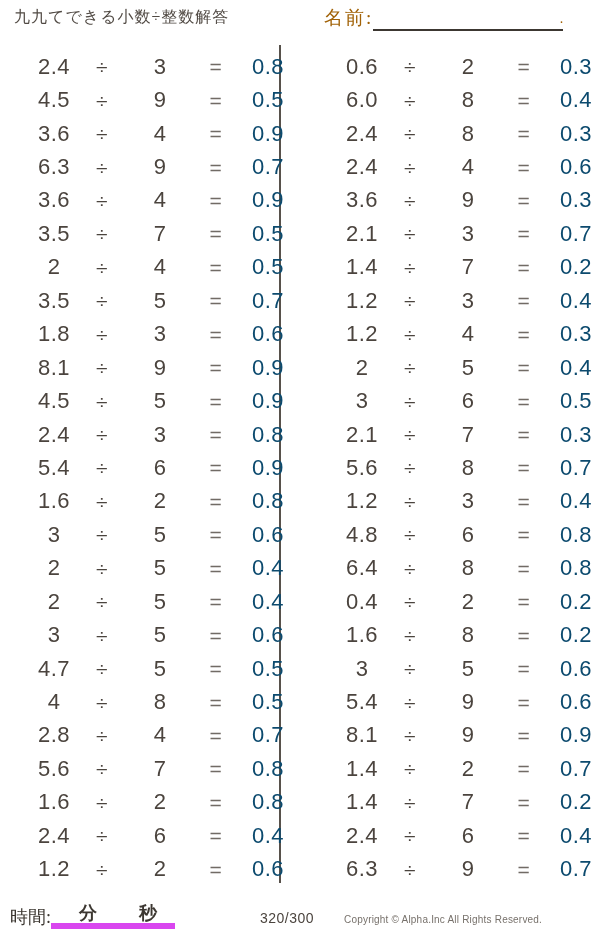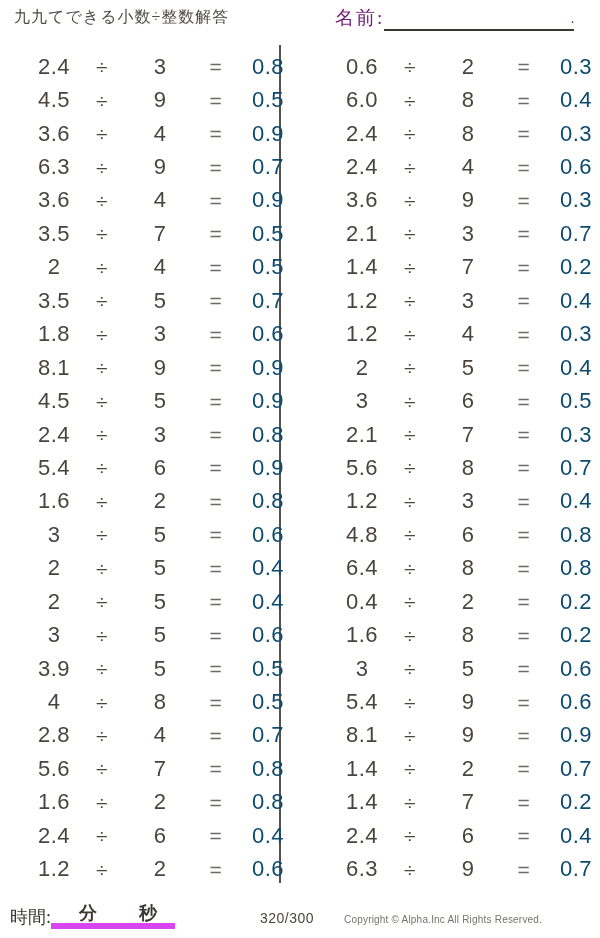--- a/index.html
+++ b/index.html
@@ -21,25 +21,25 @@
     position: absolute;
     left: 14px;
     top: 7px;
     font-size: 16px;
     letter-spacing: 1px;
     color: #514a44;
     font-family: "Liberation Serif", serif;
   }
   .name-block {
     position: absolute;
-    left: 335px;
+    left: 324px;
     top: 5px;
     font-size: 19px;
     font-family: "Liberation Serif", serif;
-    color: #701a75;
+    color: #a16207;
     white-space: nowrap;
   }
   .name-label { letter-spacing: 2px; }
   .name-line {
     display: inline-block;
     width: 190px;
     border-bottom: 2px solid #3c3731;
     text-align: right;
     height: 20px;
     vertical-align: bottom;
@@ -252,21 +252,21 @@
         <span class="cell ans">0.4</span>
       </div>
       <div class="row">
         <span class="cell a">3</span>
         <span class="cell op">÷</span>
         <span class="cell b">5</span>
         <span class="cell eq">=</span>
         <span class="cell ans">0.6</span>
       </div>
       <div class="row">
-        <span class="cell a">3.9</span>
+        <span class="cell a">4.7</span>
         <span class="cell op">÷</span>
         <span class="cell b">5</span>
         <span class="cell eq">=</span>
         <span class="cell ans">0.5</span>
       </div>
       <div class="row">
         <span class="cell a">4</span>
         <span class="cell op">÷</span>
         <span class="cell b">8</span>
         <span class="cell eq">=</span>

